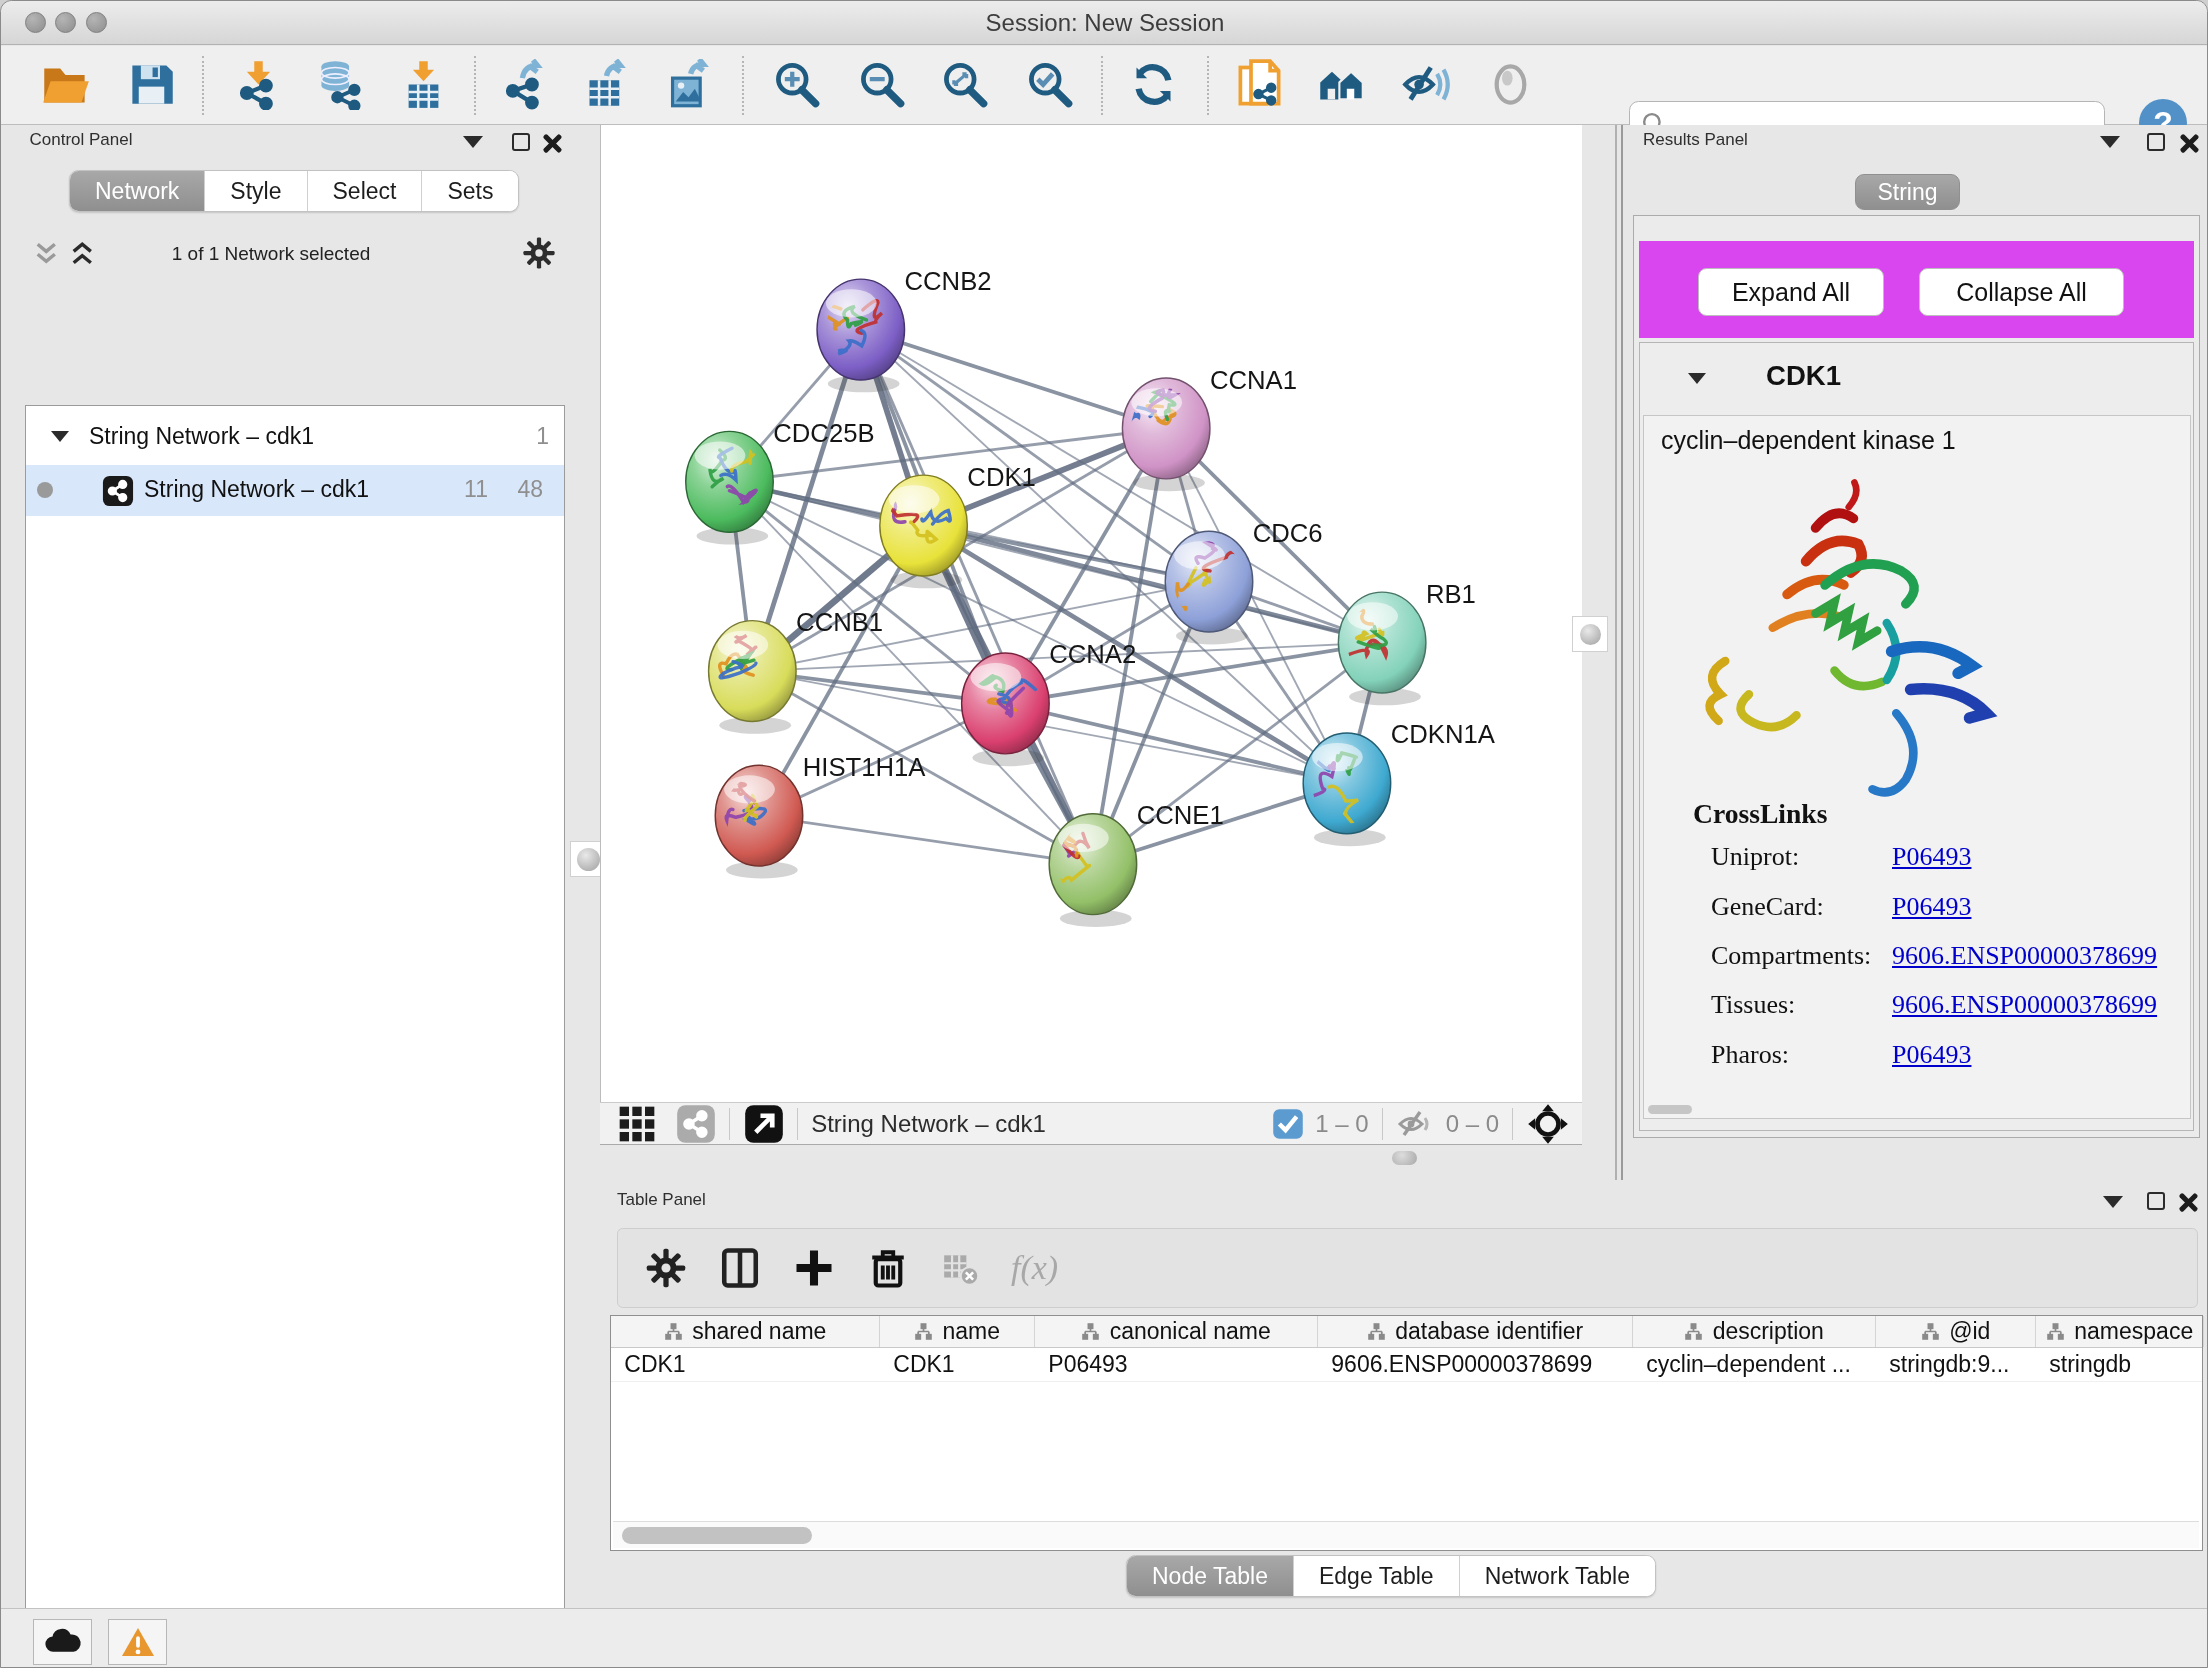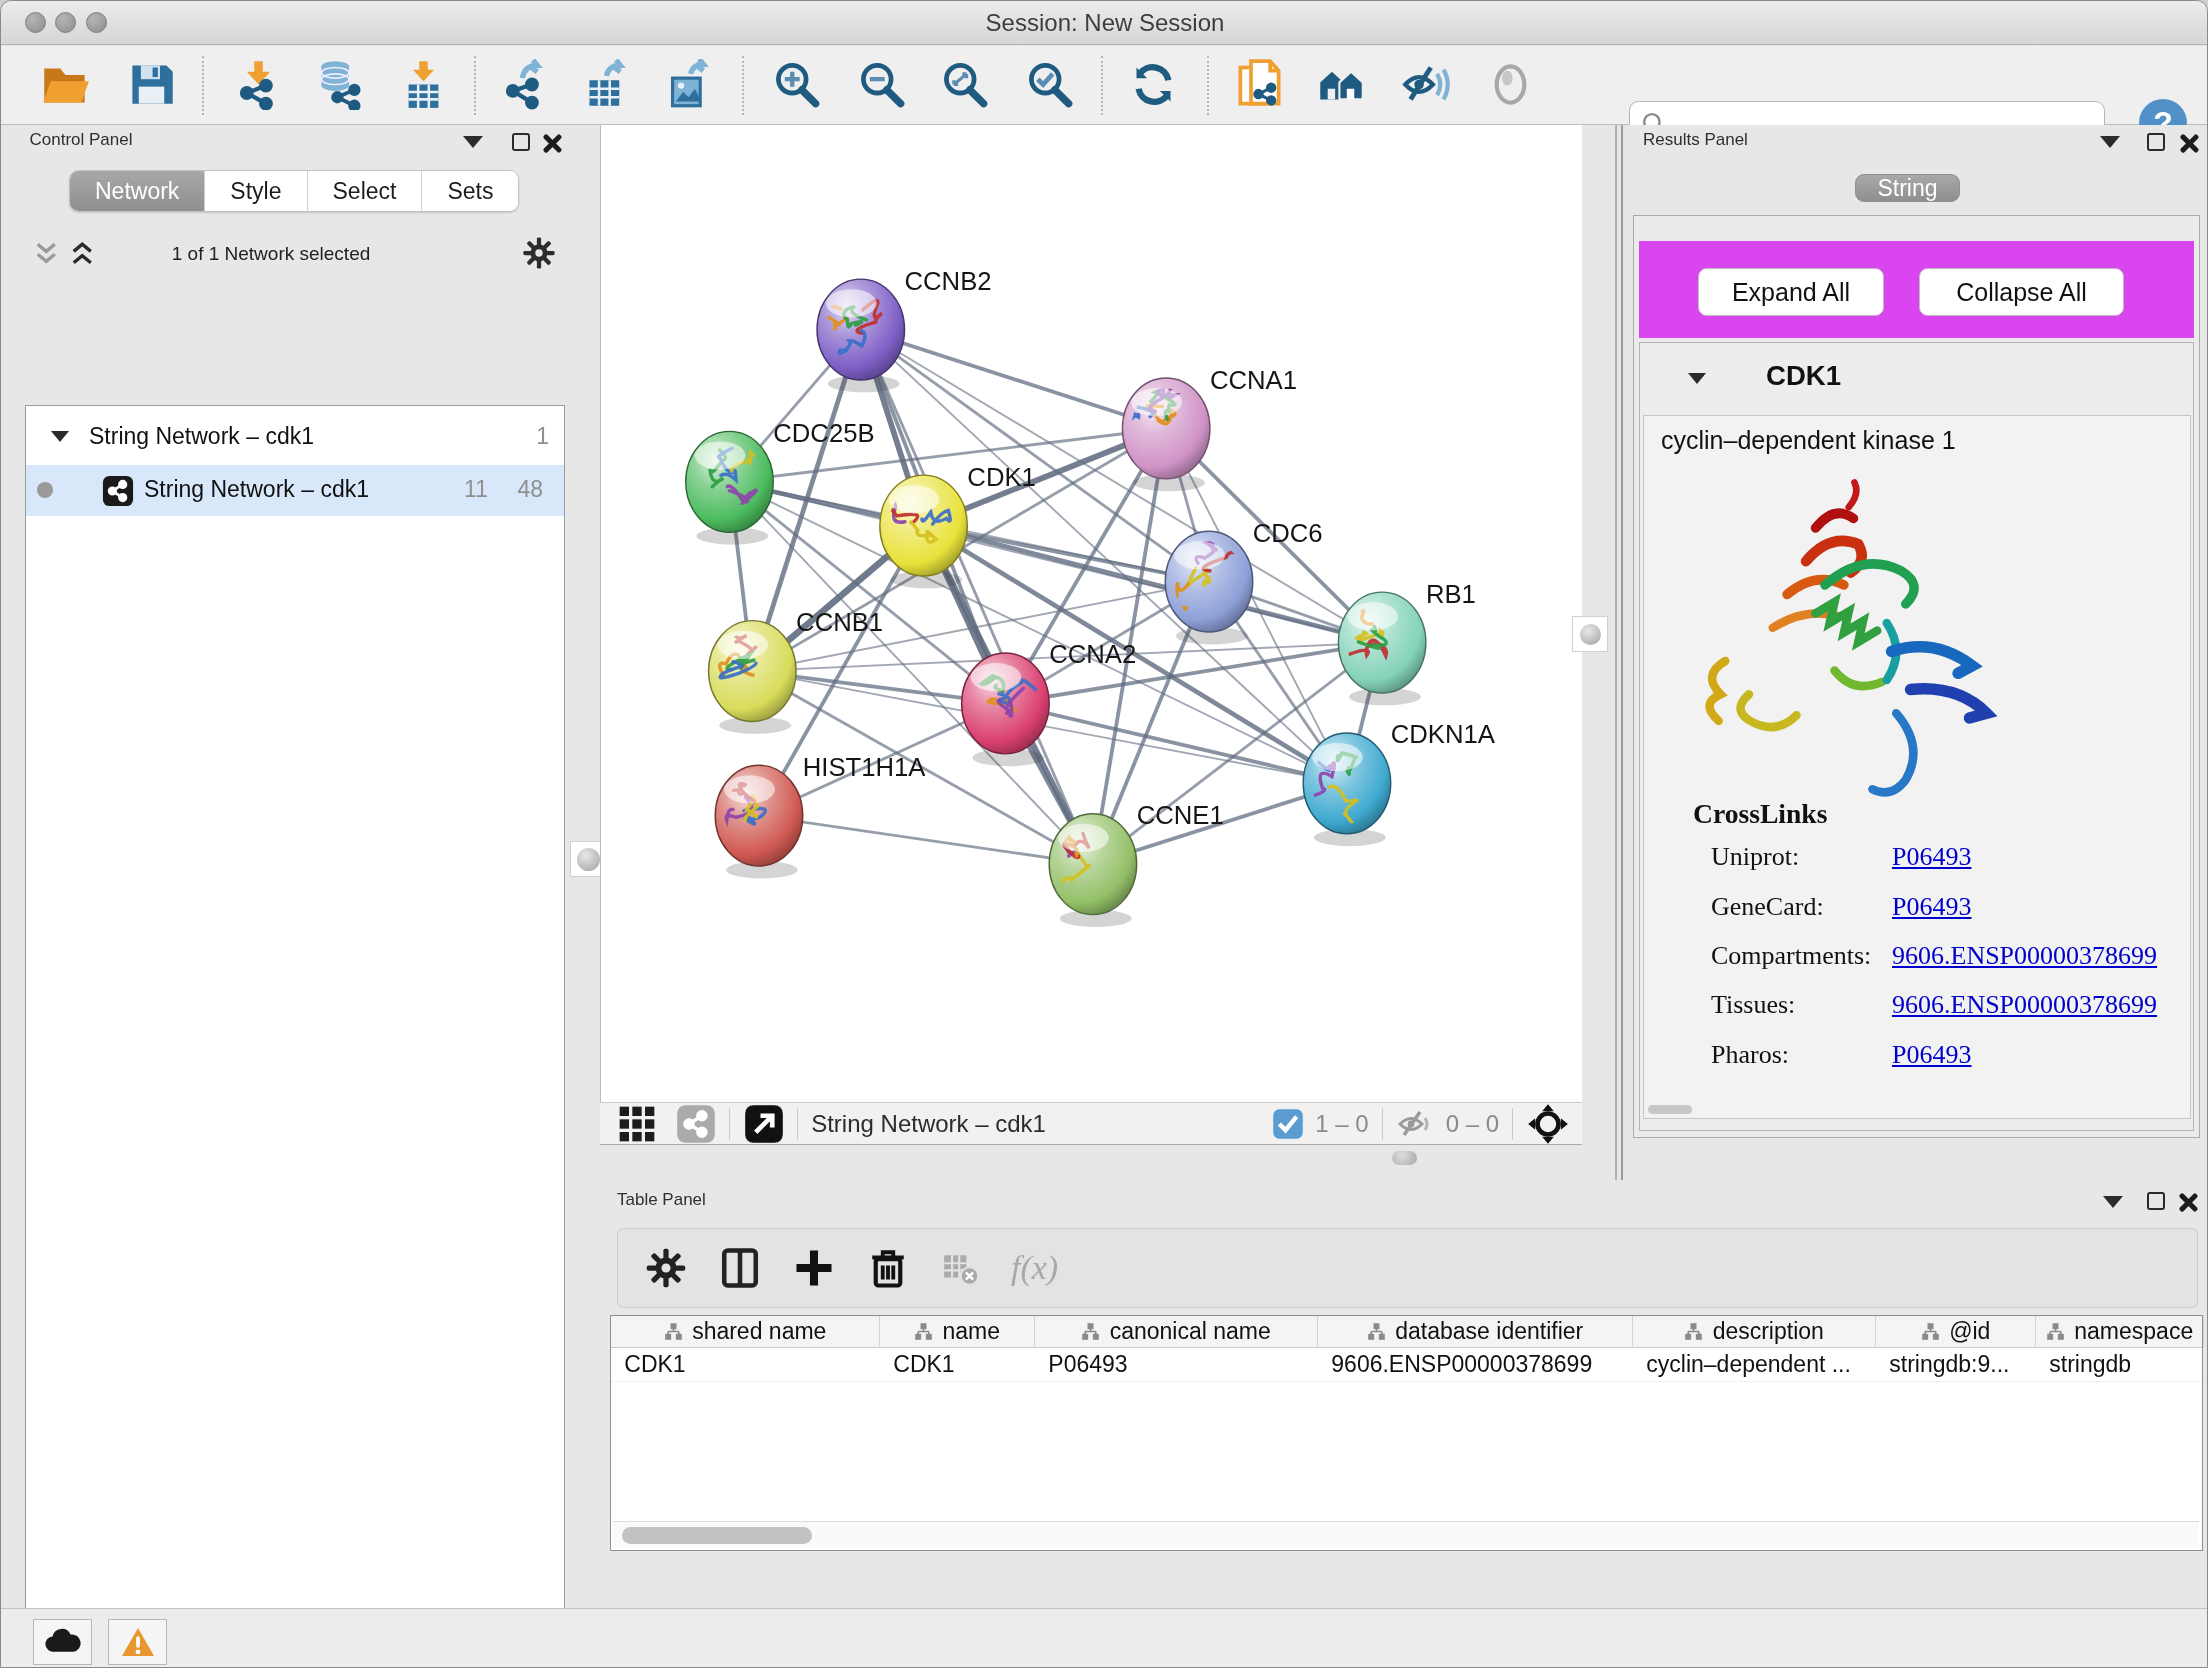--- a/index.html
+++ b/index.html
@@ -669,21 +669,21 @@
   <div class="knob abs" style="left:1571px;top:615px;width:36px;height:36px">
       <i style="width:21px;height:21px"></i>
     </div>
 
   <div id="rp-outer" class="abs">
     <span class="ptitle abs" style="left:19px;top:4.8px">Results Panel</span>
     <span class="tri-down abs" style="left:476px;top:11.4px"></span>
     <span class="float-btn abs" style="left:523px;top:7.6px"></span>
     <span class="close-btn abs" style="left:554px;top:7.6px"></span>
   </div>
-  <div class="abs" style="left:1854px;top:173px;width:105px;height:28px;background:linear-gradient(#a8a8a8,#8f8f8f);
+  <div class="abs" style="left:1854px;top:173px;width:105px;height:36px;background:linear-gradient(#a8a8a8,#8f8f8f);
        border:1px solid #909090;border-radius:9px;color:#fff;font-size:23px;display:flex;align-items:center;
        justify-content:center;z-index:3">String</div>
   <div id="rp-box" class="abs"></div>
   <div id="rp-btnbox" class="abs">
     <div class="rp-btn abs" style="left:57px;top:25px;width:186px">Expand All</div>
     <div class="rp-btn abs" style="left:278px;top:25px;width:205px">Collapse All</div>
   </div>
   <div id="rp-main" class="abs">
     <span class="tri-down abs" style="left:48px;top:30px;border-left-width:9.5px;border-right-width:9.5px;border-top-width:11.4px"></span>
     <span class="abs" style="left:126px;top:17px;font-size:27.6px;font-weight:bold;color:#111">CDK1</span>
@@ -857,20 +857,25 @@
           <div class="td" style="width: 315px; flex: 0 0 315px;">9606.ENSP00000378699</div>
           <div class="td" style="width: 243px; flex: 0 0 243px;">cyclin–dependent ...</div>
           <div class="td" style="width: 160px; flex: 0 0 160px;">stringdb:9...</div>
           <div class="td" style="width: 168px; flex: 0 0 168px;">stringdb</div>
         </div>
       </div>
     <div id="tbl-scroll">
       <div id="tbl-thumb"></div>
     </div>
   </div>
+  <div id="tp-tabs" class="tabgroup abs" style="left:1125px;top:1554px">
+      <div class="tab active">Node Table</div>
+      <div class="tab">Edge Table</div>
+      <div class="tab">Network Table</div>
+    </div>
 
   <div id="bottombar" class="abs">
     <div class="sq-btn abs" style="left:32px;top:9.5px">
       <svg width="38" height="28.5" viewBox="0 0 40 30">
         <path d="M10 26 a8 8 0 0 1 -1 -16 a10 10 0 0 1 19 -2 a7.5 7.5 0 0 1 3 18 z" fill="#1a1a1a"></path>
         </svg>
     </div>
     <div class="sq-btn abs" style="left:107px;top:9.5px">
       <svg width="36" height="32" viewBox="0 0 38 34">
         <path d="M19 2 L36 32 H2 z" fill="#e8962e"></path>

